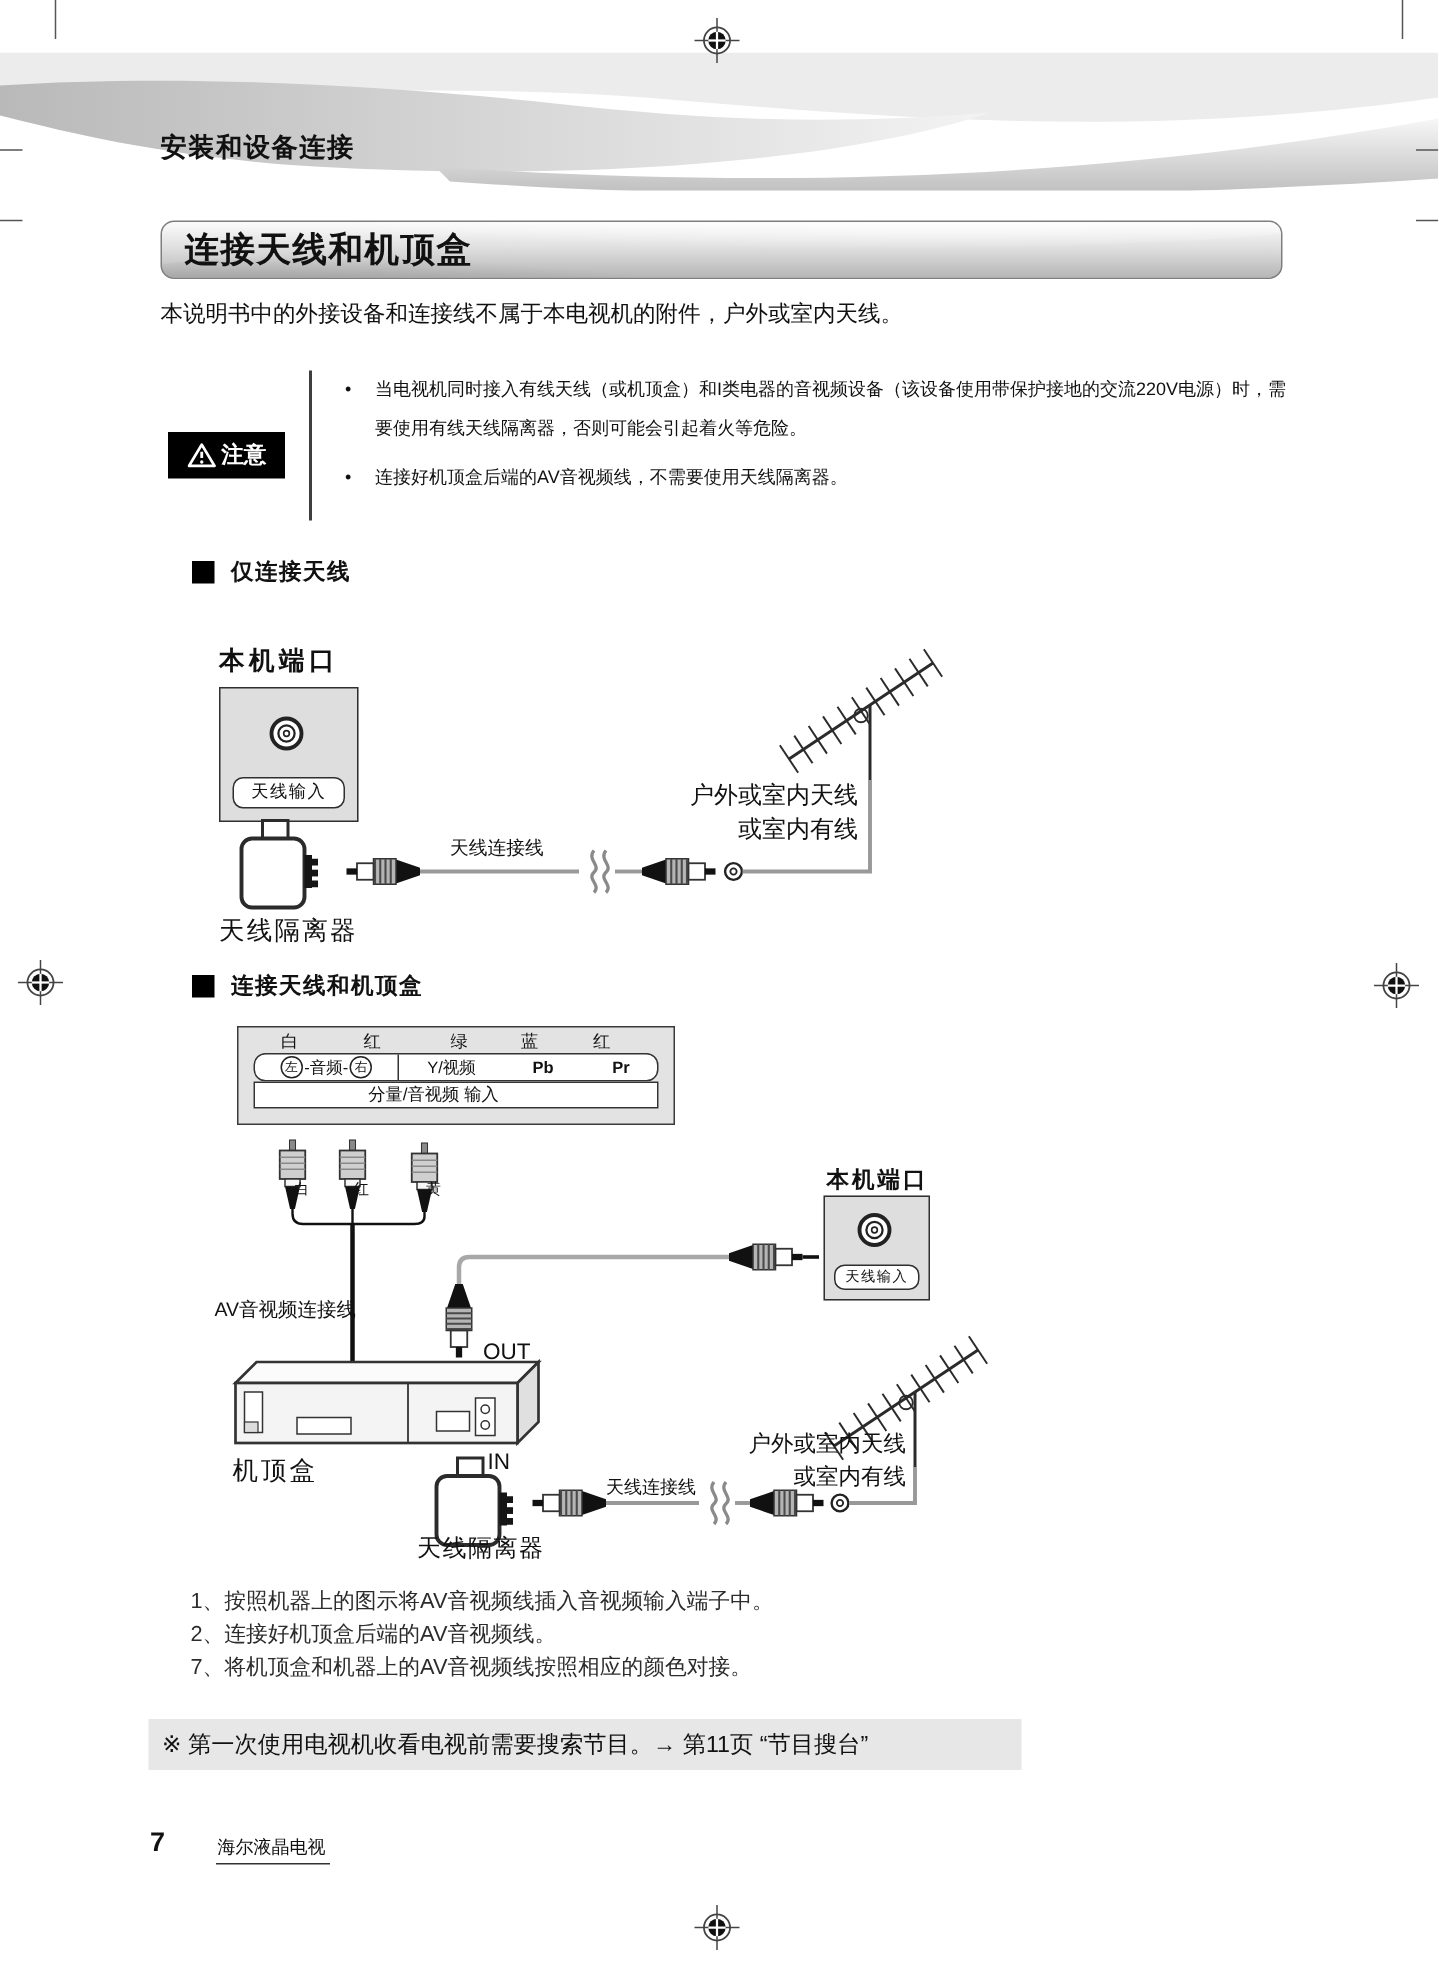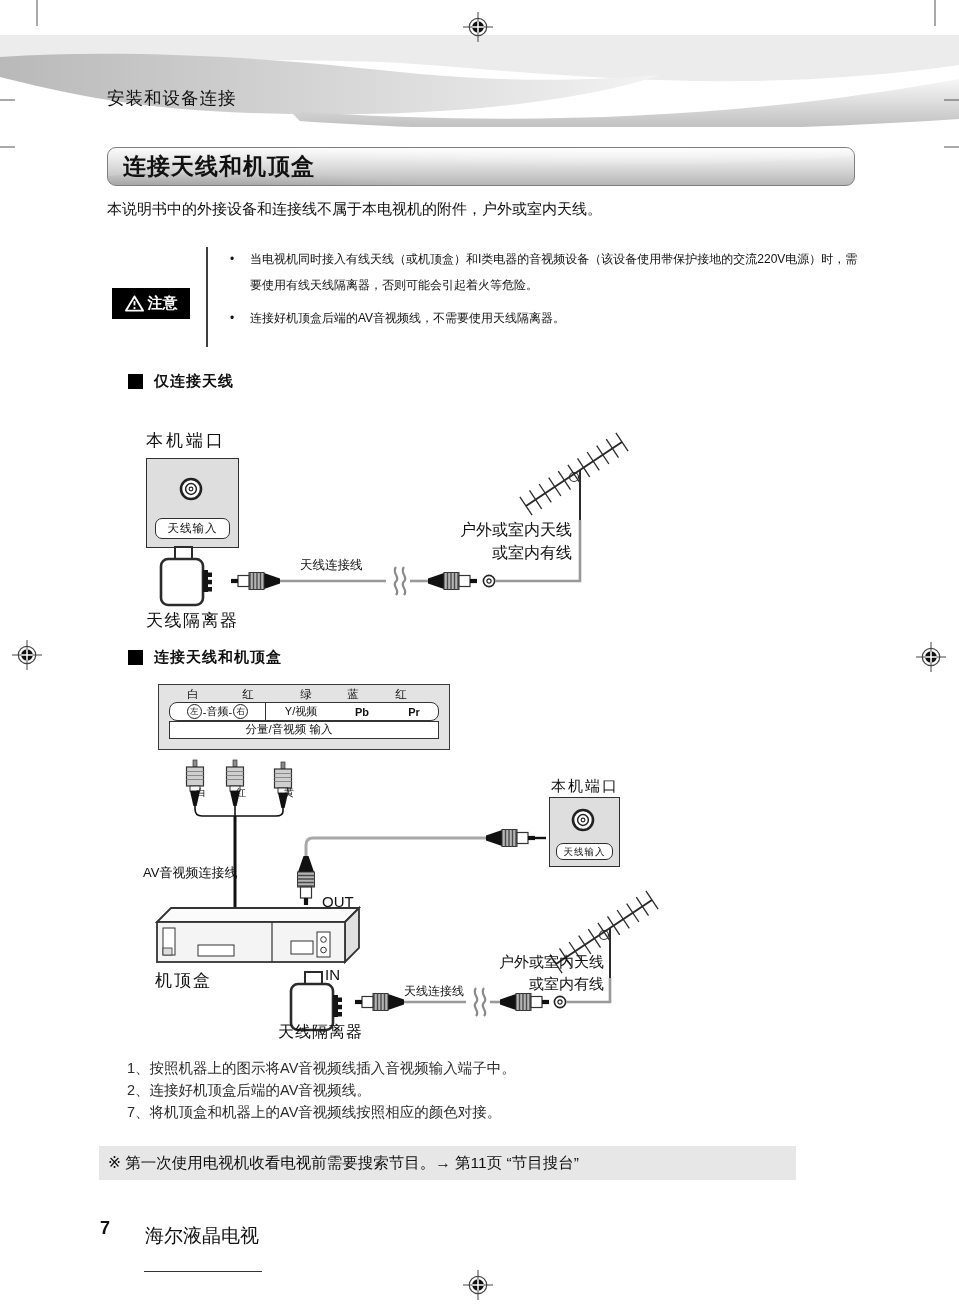--- a/index.html
+++ b/index.html
@@ -2,21 +2,21 @@
 <html><head>
 <meta charset="utf-8">
 <style>
   html,body{margin:0;padding:0;background:#fff;}
   #page{position:relative;width:959px;height:1313px;background:#fff;overflow:hidden;
         font-family:"Liberation Sans","DejaVu Sans",sans-serif;color:#111;}
   .abs{position:absolute;}
   .txt{position:absolute;white-space:nowrap;}
   
   .swoosh{left:0;top:35px;width:959px;height:92px;}
-  .section-head-top{left:107px;top:86px;font-size:17.5px;font-weight:normal;letter-spacing:1px;}
+  .section-head-top{left:107px;top:86px;font-size:17.5px;font-weight:bold;letter-spacing:1px;}
   .title-bar{left:107px;top:147px;width:746px;height:37px;border:1px solid #7e7e7e;border-radius:9px;
              background:linear-gradient(180deg,#fbfbfb 0%,#e2e2e2 42%,#b6b6b6 100%);overflow:hidden;}
   .title-bar .shine{position:absolute;right:-30px;top:-16px;width:720px;height:34px;border-radius:50%;
              background:radial-gradient(ellipse at 65% 20%,rgba(255,255,255,.95),rgba(255,255,255,0) 72%);}
   .title-bar .sweep{position:absolute;left:-40px;top:18px;width:470px;height:46px;border-radius:50%;
              background:radial-gradient(ellipse at 18% 80%,rgba(110,110,110,.5),rgba(110,110,110,0) 62%);}
   .title-bar .t{position:absolute;left:15px;top:0;line-height:37px;font-size:23px;font-weight:bold;letter-spacing:1px;z-index:2;}
   .intro{left:107px;top:200px;font-size:15px;}
   
   .caution-badge{left:112px;top:288px;width:78px;height:31px;background:#000;color:#fff;display:flex;
@@ -24,41 +24,41 @@
   .caution-divider{left:206px;top:247px;width:2px;height:100px;background:#3f3f3f;}
   .caution-list{left:228px;top:246px;width:632px;font-size:12px;line-height:26px;}
   .caution-list .item{position:relative;padding-left:22px;margin-bottom:7px;}
   .caution-list .item::before{content:"•";position:absolute;left:2px;top:0;}
   
   .sec-head{position:absolute;display:flex;align-items:center;gap:11px;font-size:15px;font-weight:bold;letter-spacing:1px;}
   .sec-head::before{content:"";width:15px;height:15px;background:#000;display:block;}
   
   .port-box{position:absolute;background:#dedede;border:1.6px solid #2f2f2f;}
   .port-label{position:absolute;background:#fff;border:1.2px solid #2f2f2f;border-radius:7px;text-align:center;letter-spacing:1px;}
-  .port-title{font-weight:normal;}
+  .port-title{font-weight:bold;}
   
   .panel{left:158px;top:684px;width:290px;height:64px;background:#e3e3e3;border:1.5px solid #3a3a3a;}
   .panel .colors{position:absolute;left:0;top:2px;width:290px;height:14px;font-size:11.5px;}
   .panel .colors span{position:absolute;width:22px;text-align:center;}
   .panel .mid{position:absolute;left:10px;top:17px;width:268px;height:17px;border:1px solid #333;
               border-radius:8px;background:#fff;font-size:11px;}
   .panel .mid .cell{position:absolute;top:0;height:17px;display:flex;align-items:center;justify-content:center;}
   .panel .mid .vdiv{position:absolute;left:95px;top:0;height:17px;border-left:1px solid #333;}
   .panel .bottom{position:absolute;left:10px;top:36px;width:268px;height:16px;border:1px solid #333;background:#fff;
                  display:flex;align-items:flex-start;justify-content:center;font-size:11.5px;}
   .panel .bottom span{transform:translateX(-15px);}
   .circ{display:inline-flex;width:13px;height:13px;border:1px solid #222;border-radius:50%;align-items:center;
         justify-content:center;font-size:8.5px;margin:0 1px;}
   .bold{font-weight:bold;}
   
   .steps{left:127px;top:1057px;font-size:14.5px;line-height:22px;color:#2c2c2c;}
-  .note-box{left:99px;top:1146px;width:697px;height:34px;background:#e7e7e7;display:flex;align-items:center;
+  .note-box{left:99px;top:1146px;width:582px;height:34px;background:#e7e7e7;display:flex;align-items:center;
             padding-left:9px;font-size:15.5px;box-sizing:border-box;}
   .page-num{left:100px;top:1218px;font-size:18px;font-weight:bold;}
-  .brand{left:144px;top:1223px;font-size:19px;border-bottom:1.2px solid #333;padding:0 3px 22px 1px;}
+  .brand{left:144px;top:1223px;font-size:12px;border-bottom:1.2px solid #333;padding:0 3px 2px 1px;}
   svg{display:block;}
   .gfx{position:absolute;left:0;top:0;pointer-events:none;}
 </style>
 </head>
 <body>
 
 <div id="page">
 
   <svg class="abs swoosh" viewBox="0 0 959 92">
     <defs>

